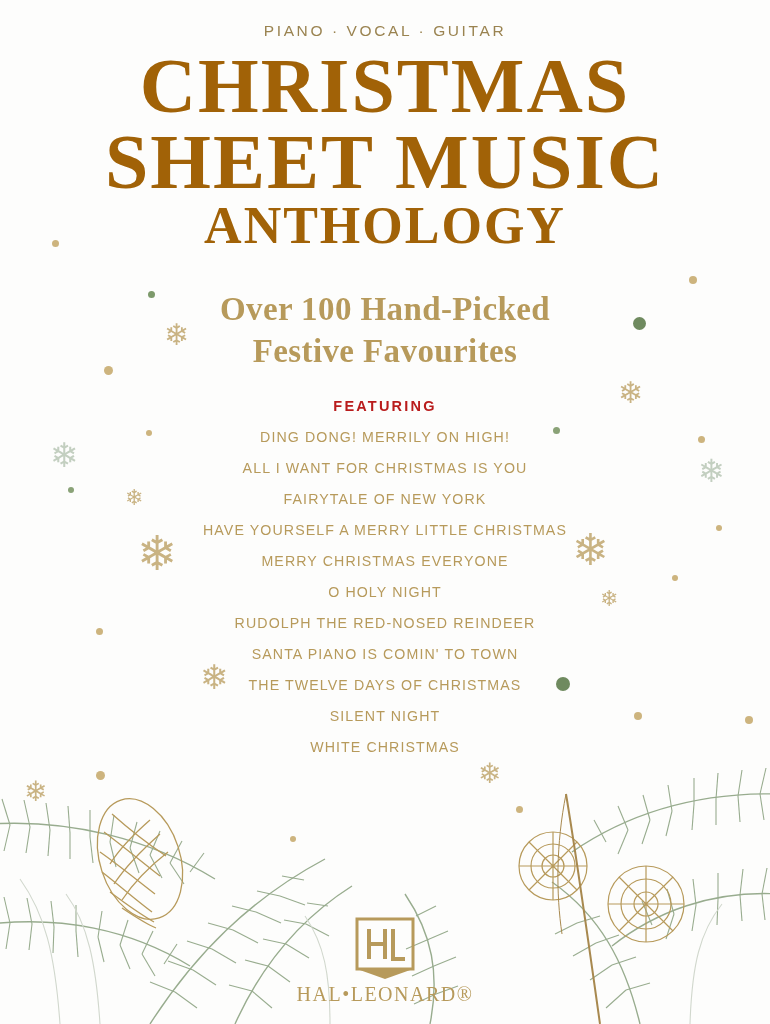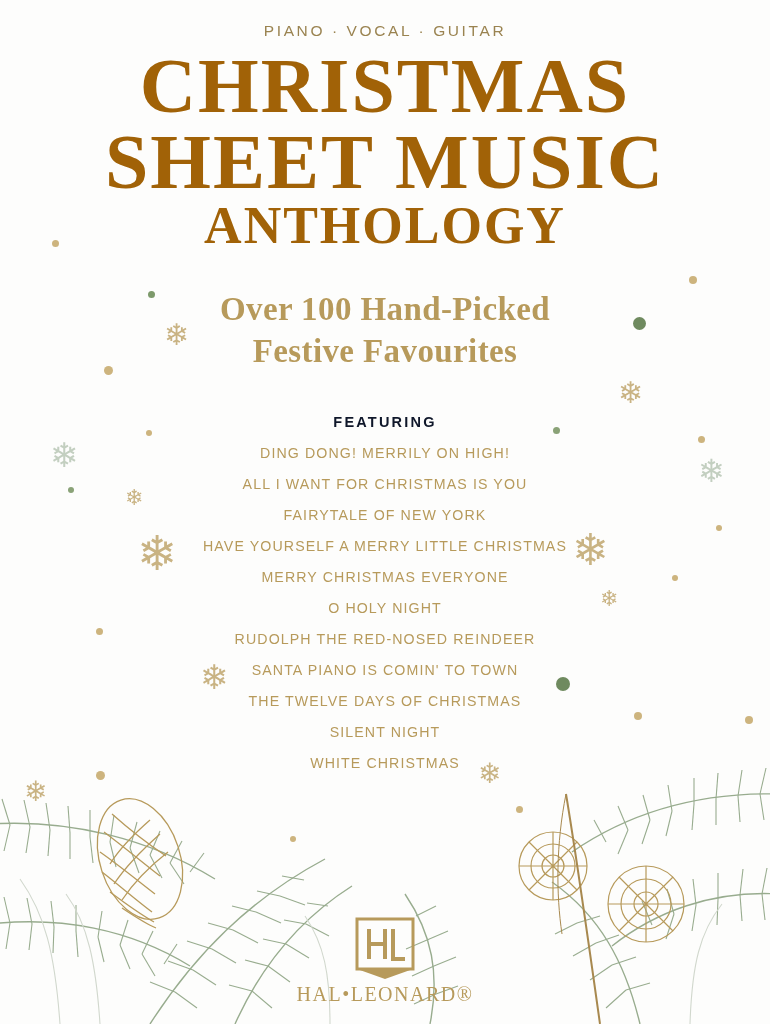--- a/index.html
+++ b/index.html
@@ -65,22 +65,22 @@
     margin-top: 36px;
     color: #b79a5b;
     font-family: "Liberation Serif", serif;
     font-size: 33px;
     font-weight: 700;
     line-height: 1.28;
     letter-spacing: 0.4px;
   }
 
   .featuring {
-    margin-top: 42px;
-    color: #0f172a;
+    margin-top: 26px;
+    color: #b91c1c;
     font-size: 14.5px;
     font-weight: 700;
     letter-spacing: 2.2px;
   }
   .song-list {
     margin: 0;
     padding: 0;
     list-style: none;
   }
   .song-list li {

